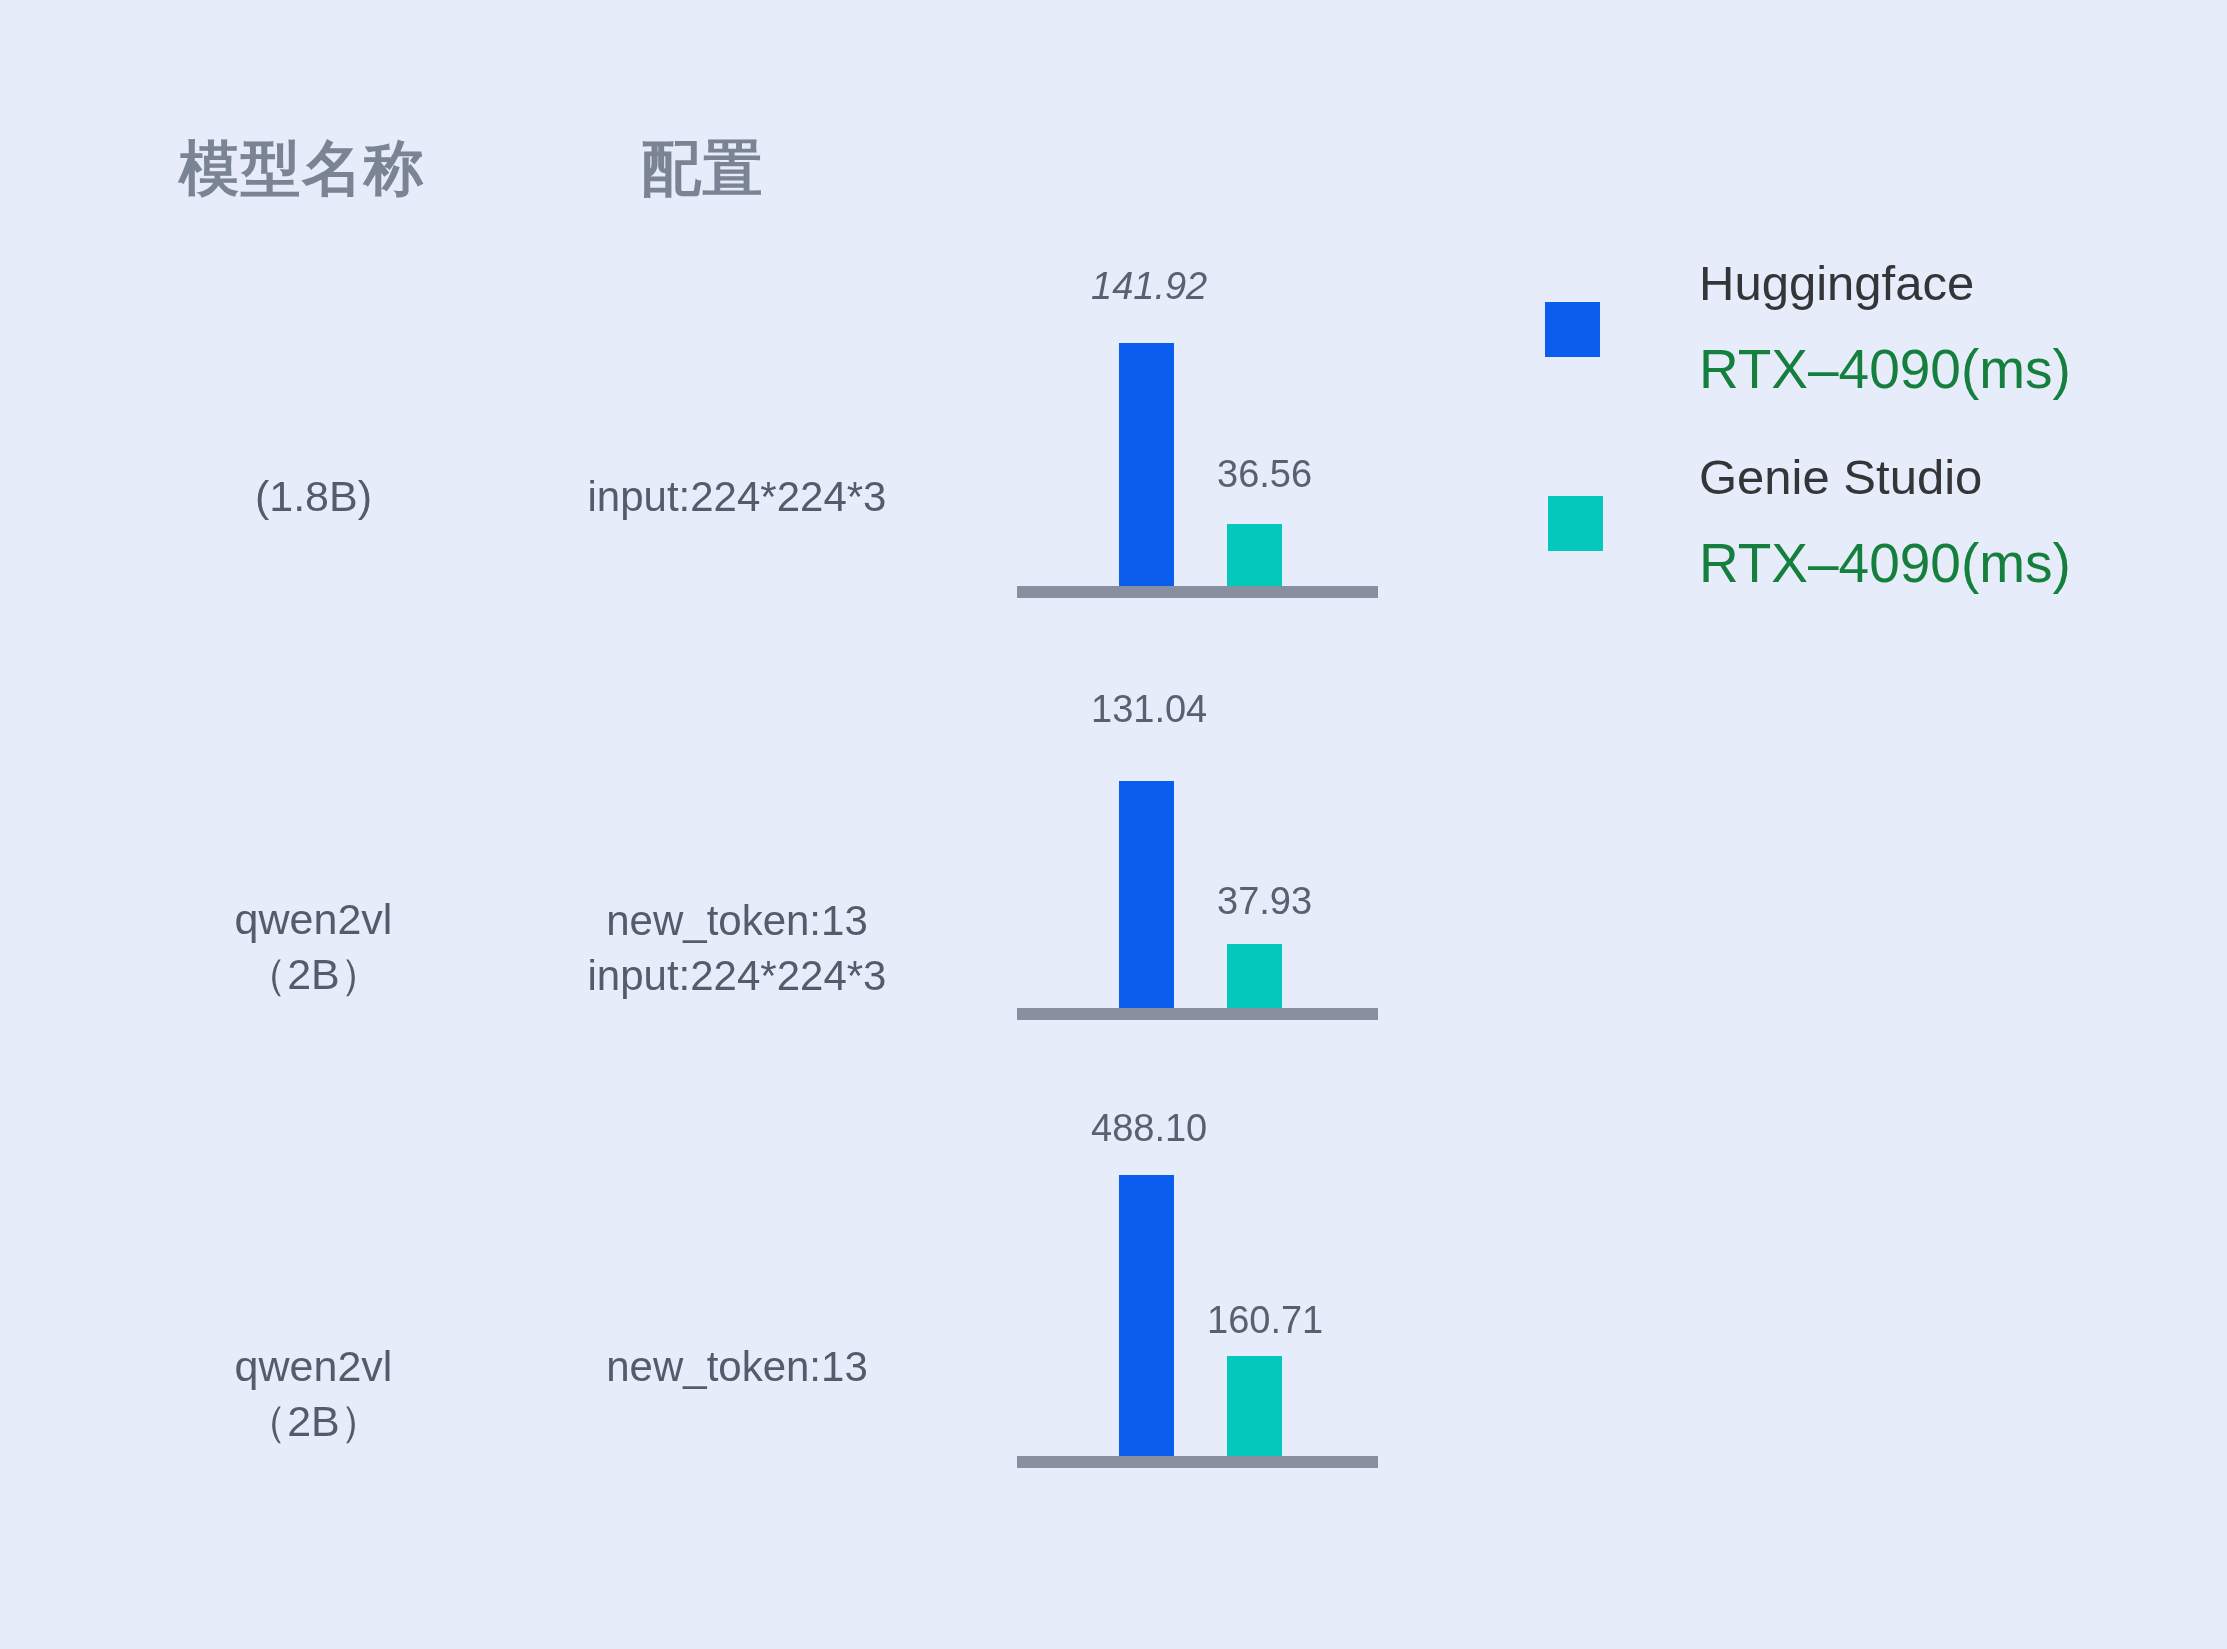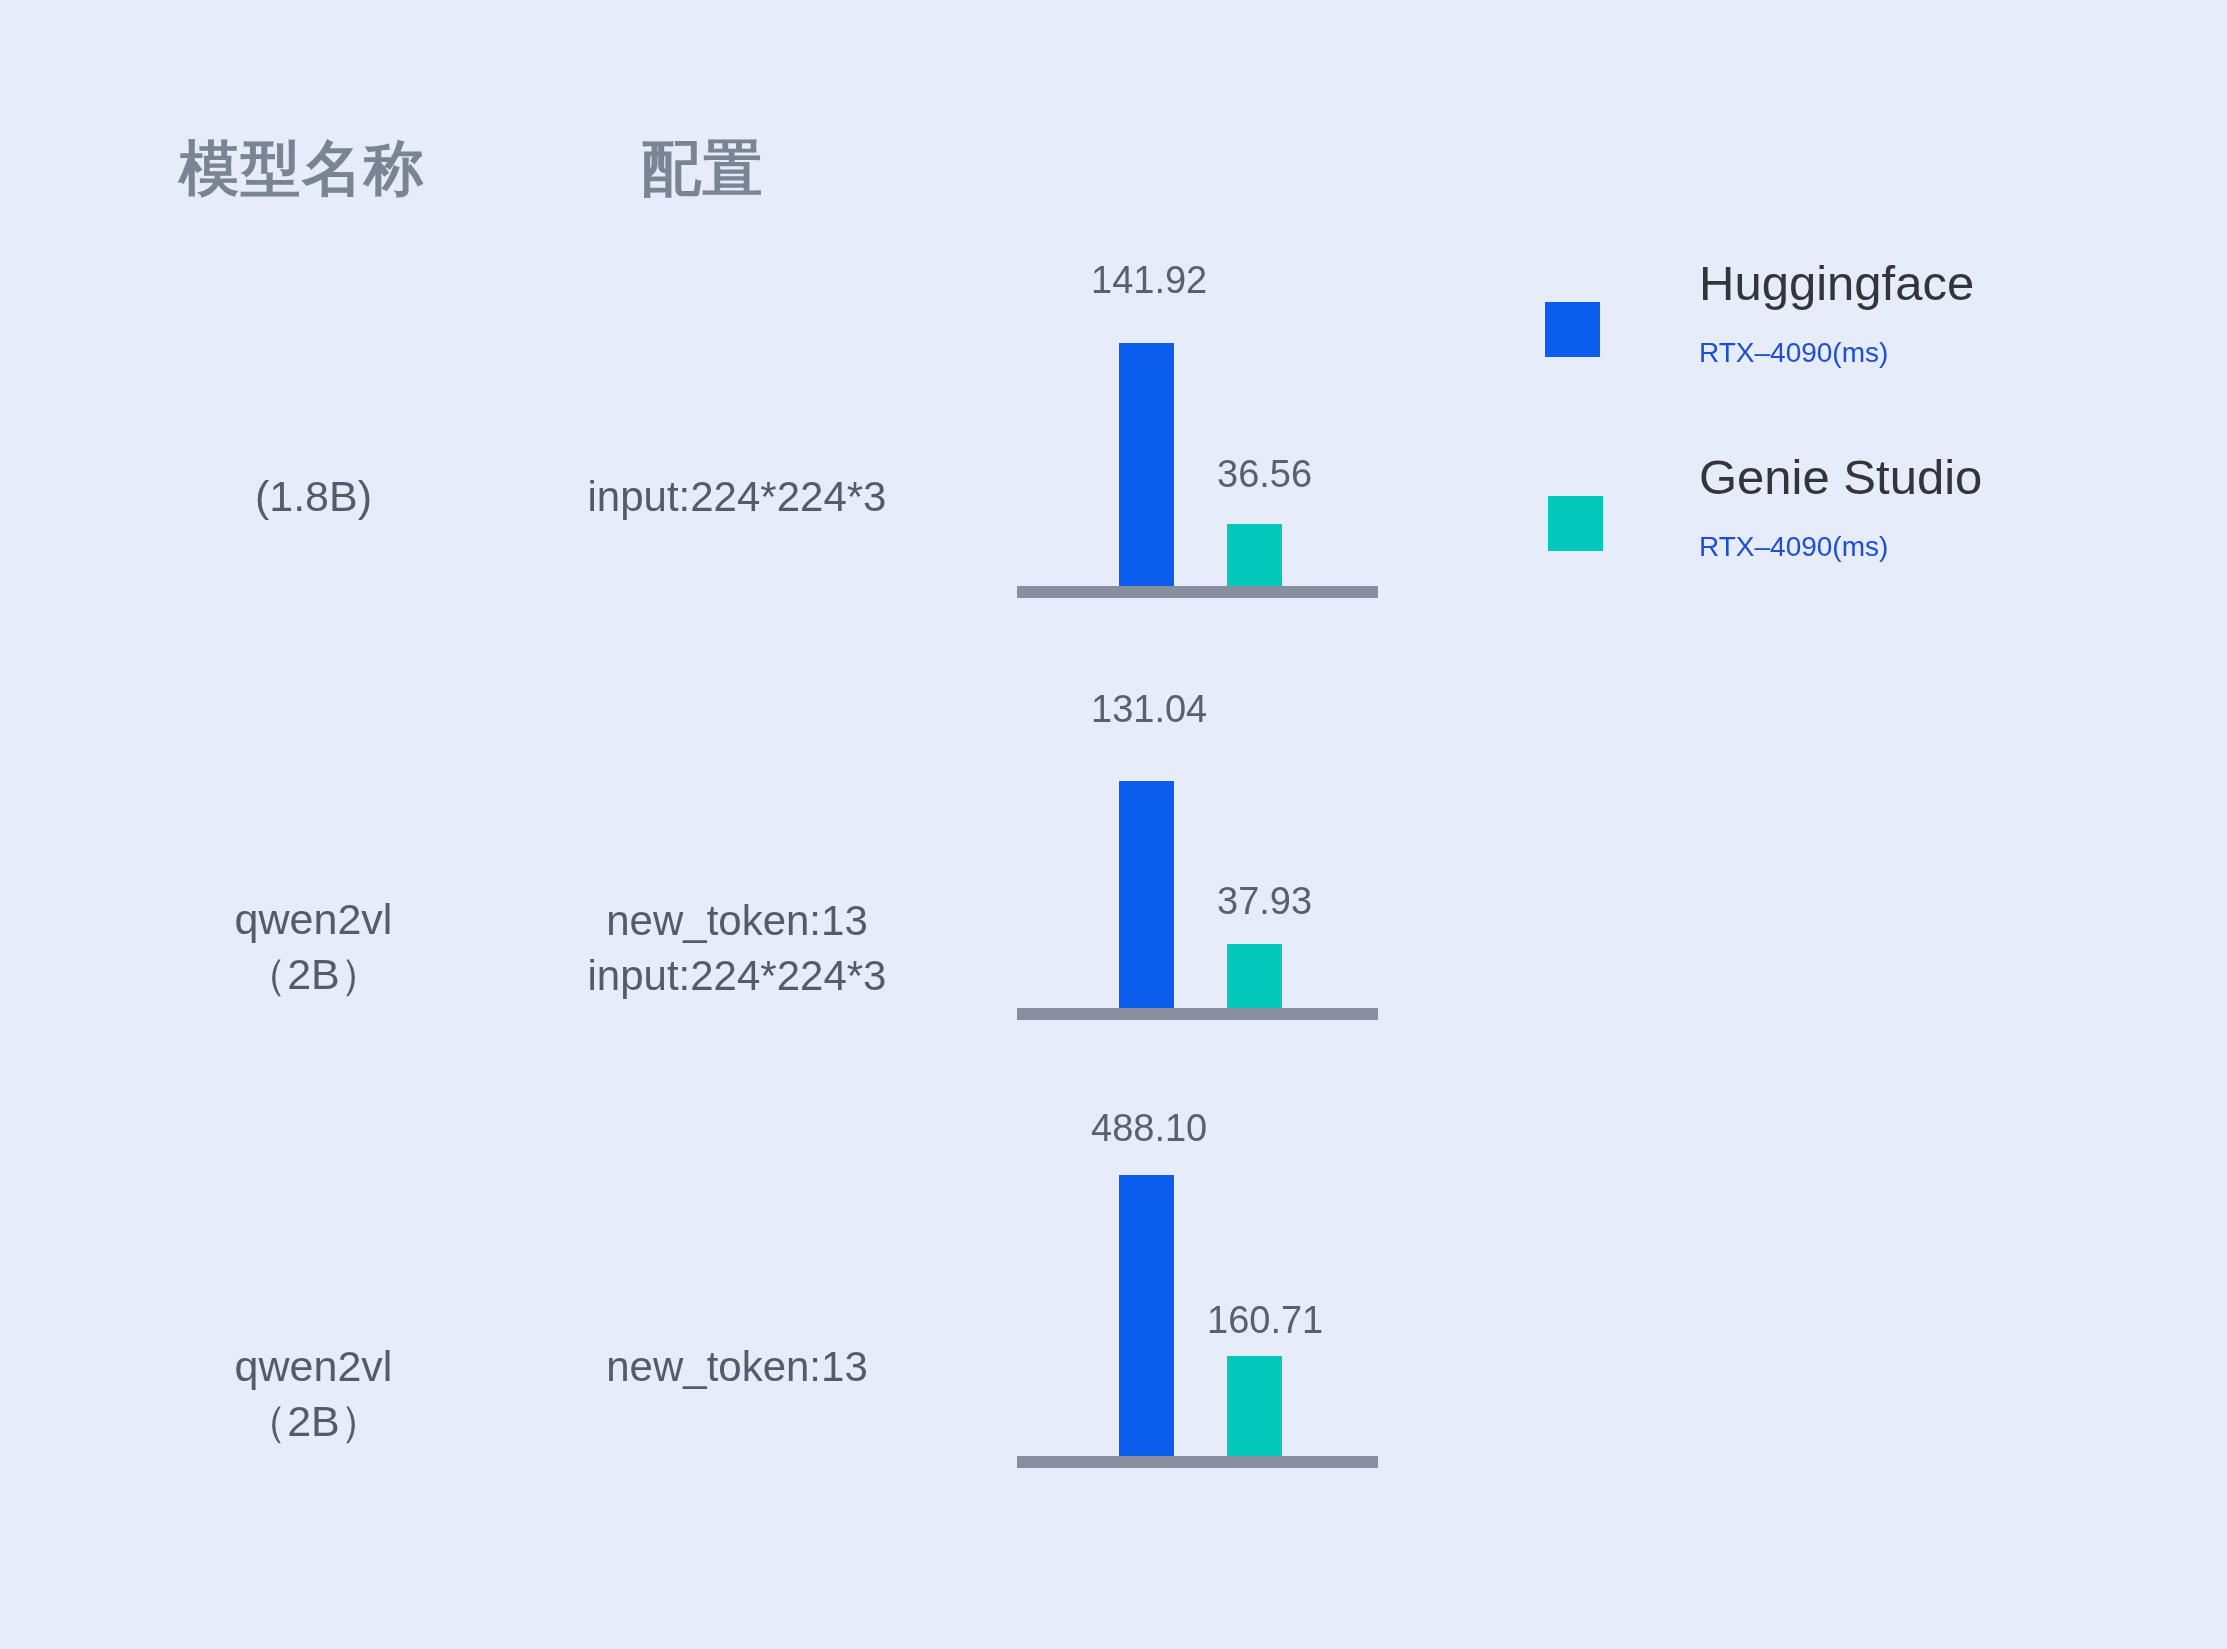--- a/index.html
+++ b/index.html
@@ -113,43 +113,43 @@
   .legend-title {
     position: absolute;
     left: 163px;
     color: #333538;
     font-size: 49px;
     white-space: nowrap;
   }
   .legend-sub {
     position: absolute;
     left: 163px;
-    color: #1d4ed8;
-    font-size: 28px;
+    color: #15803d;
+    font-size: 55px;
     white-space: nowrap;
   }
 </style>
 </head>
 <body>
 
 <div class="stage">
 
   <div class="col-header" id="hdr-model">模型名称</div>
   <div class="col-header" id="hdr-config">配置</div>
 
   <div class="row" style="top:0;">
     <div class="row-labels row-model" style="top:469px;">
       <div>(1.8B)</div>
     </div>
     <div class="row-config" style="top:470px;">
       <div>input:224*224*3</div>
     </div>
 
     <div class="plot" style="top:0;">
-      <div class="bar-value" style="left:74px; top:259px;">141.92</div>
+      <div class="bar-value" style="left:74px; top:265px;font-style:italic;">141.92</div>
       <div class="bar blue" style="left:102px; top:343px; height:244px;"></div>
 
       <div class="bar-value" style="left:200px; top:453px;">36.56</div>
       <div class="bar teal" style="left:210px; top:524px; height:62px;"></div>
 
       <div class="axis-line" style="top:586px;"></div>
     </div>
   </div>
 
   <div class="row" style="top:0;">

